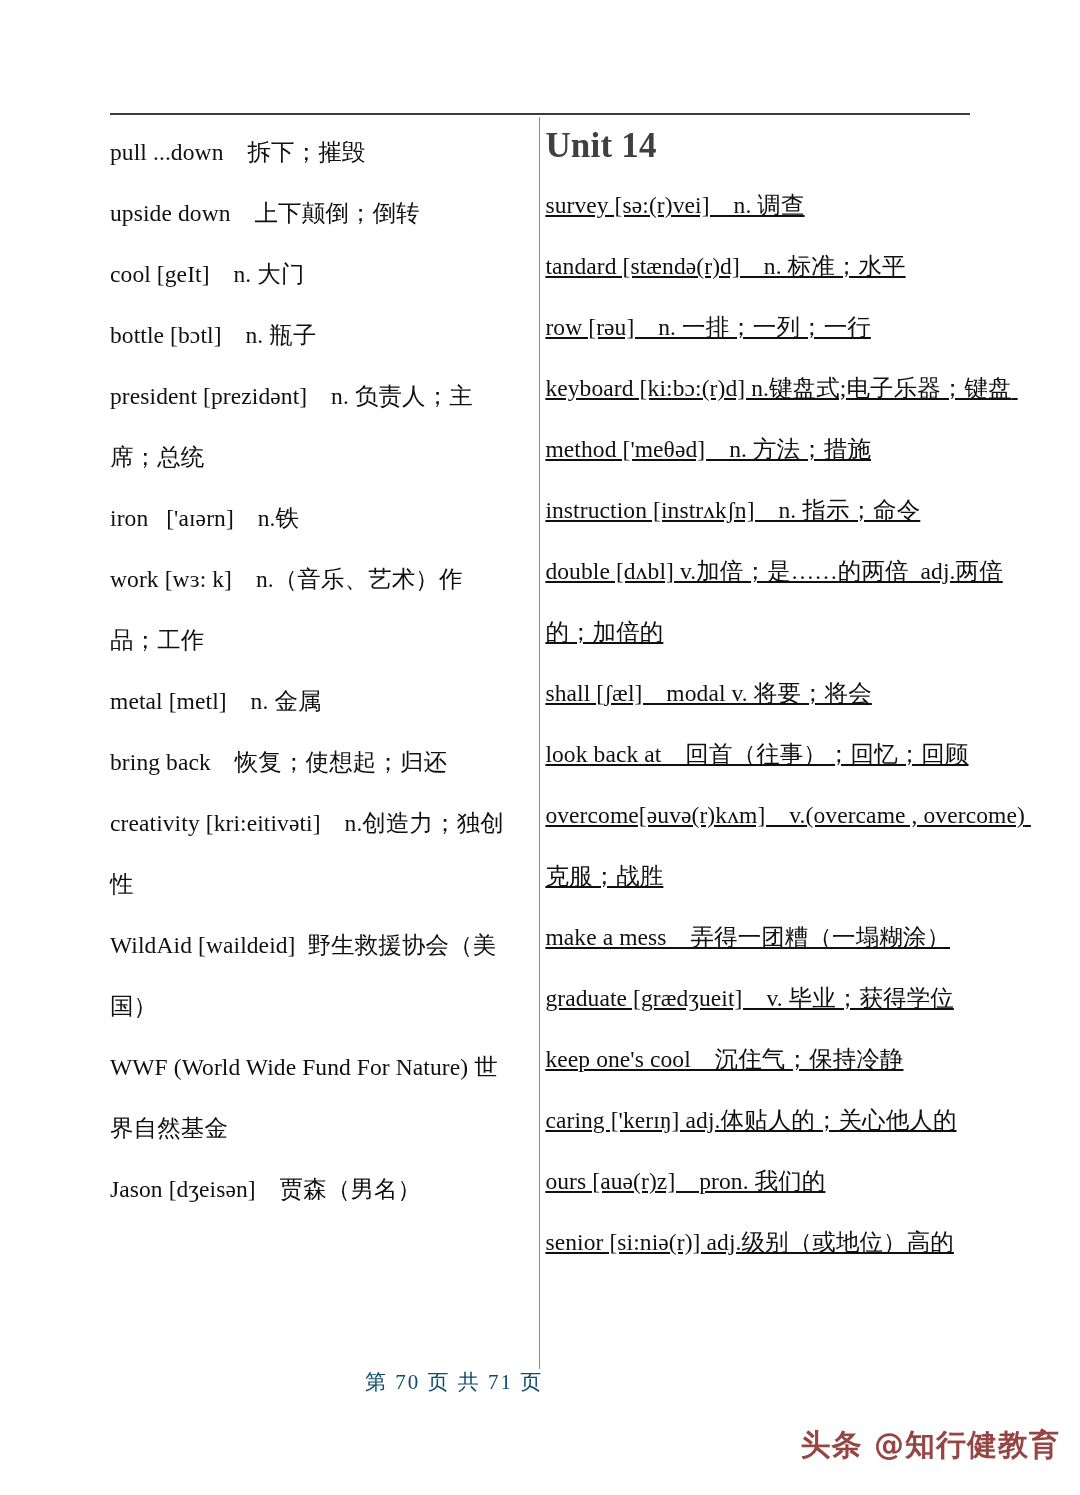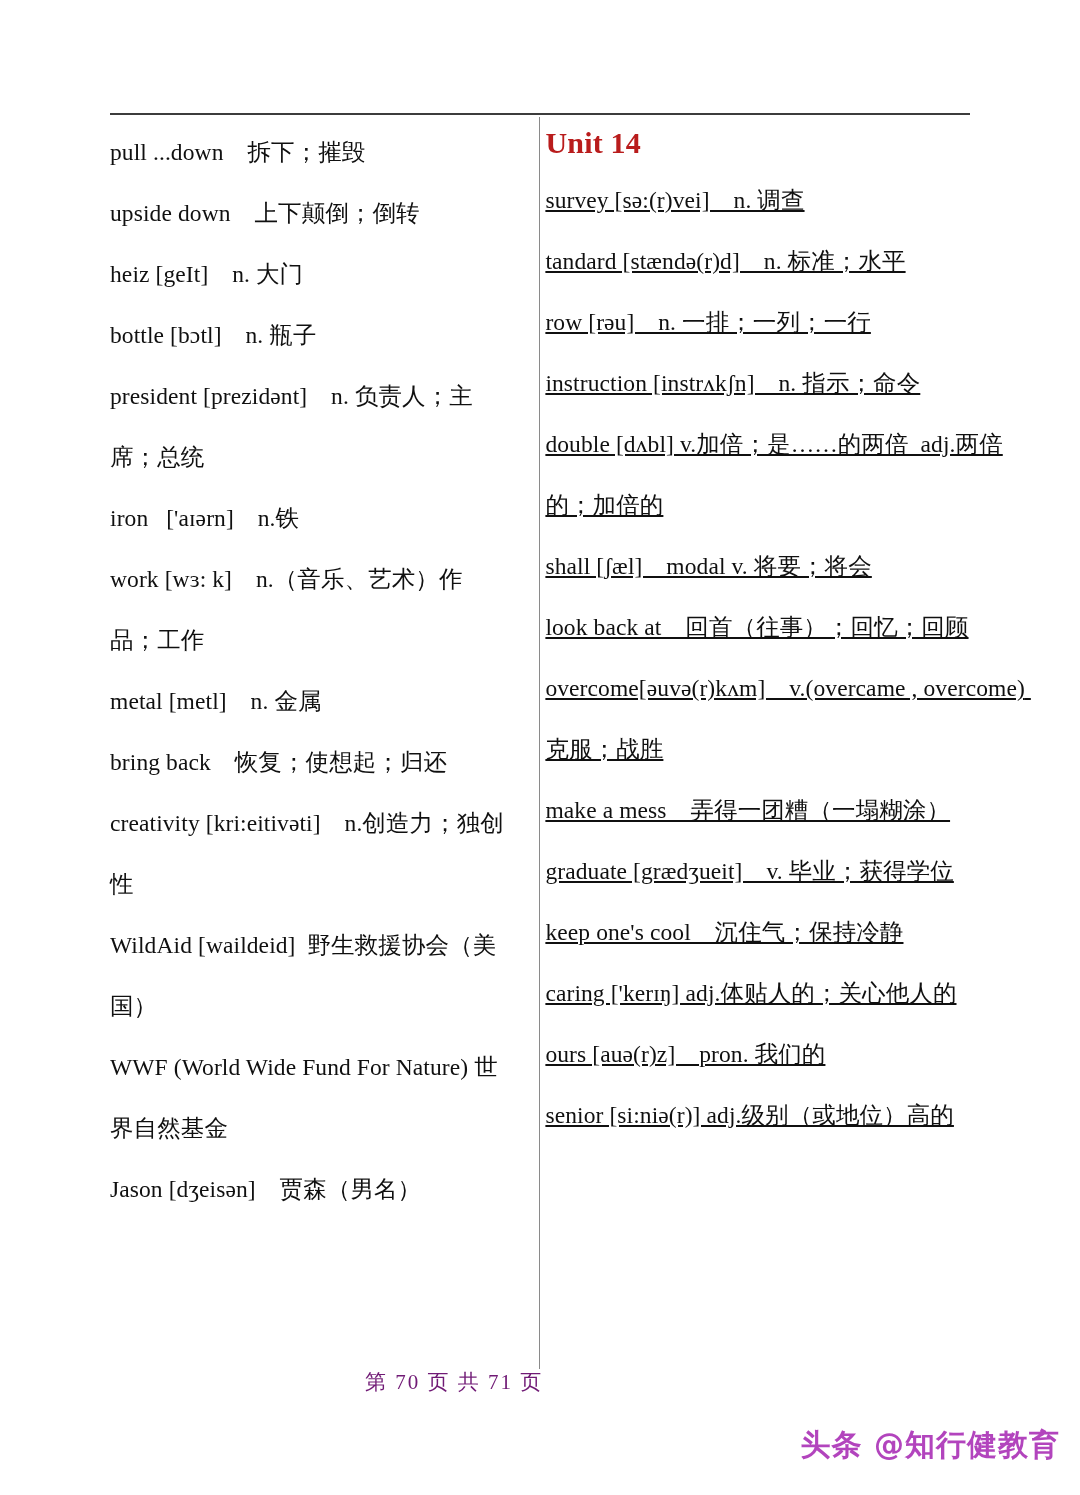--- a/index.html
+++ b/index.html
@@ -53,23 +53,23 @@
     padding-left: 110px;
     padding-right: 18px;
   }
   .col-right {
     width: 541px;
     padding-left: 19px;
     padding-right: 20px;
   }
 
   .unit-heading {
-    font-size: 30px;
+    font-size: 35px;
     font-weight: bold;
-    color: #b91c1c;
+    color: #404040;
     line-height: 1.0;
     margin: 0 0 12px 0;
     padding-top: 6px;
     letter-spacing: 0.2px;
   }
 
   .entry {
     font-size: 23.5px;
     line-height: 61px;
     margin: 0;
@@ -83,71 +83,72 @@
   }
 
   
   .footer {
     position: absolute;
     left: 0;
     top: 1368px;
     width: 908px;
     text-align: center;
     font-size: 21px;
-    color: #701a75;
+    color: #0c4a6e;
     letter-spacing: 2px;
     font-family: "Liberation Serif", "DejaVu Serif", serif;
   }
 
   
   .watermark {
     position: absolute;
     right: 20px;
     top: 1425px;
     font-size: 30px;
     font-weight: bold;
-    color: #a21caf;
+    color: #7f1d1d;
     opacity: 0.82;
     letter-spacing: 1px;
     font-family: "DejaVu Sans", "Liberation Sans", sans-serif;
     white-space: nowrap;
     text-align: center;
   }
 </style>
 </head>
 <body>
 
 <div class="page">
 
   <div class="top-rule"></div>
   <div class="col-divider"></div>
 
   <div class="columns">
 
     <div class="col col-left">
       <p class="entry">pull ...down    拆下；摧毁</p>
       <p class="entry">upside down    上下颠倒；倒转</p>
-      <p class="entry">heiz [geIt]    n. 大门</p>
+      <p class="entry">cool [geIt]    n. 大门</p>
       <p class="entry">bottle [bɔtl]    n. 瓶子</p>
       <p class="entry">president [prezidənt]    n. 负责人；主席；总统</p>
       <p class="entry">iron   ['aɪərn]    n.铁</p>
       <p class="entry">work [wɜ: k]    n.（音乐、艺术）作品；工作</p>
       <p class="entry">metal [metl]    n. 金属</p>
       <p class="entry">bring back    恢复；使想起；归还</p>
       <p class="entry">creativity [kri:eitivəti]    n.创造力；独创性</p>
       <p class="entry">WildAid [waildeid]  野生救援协会（美国）</p>
       <p class="entry">WWF (World Wide Fund For Nature) 世界自然基金</p>
       <p class="entry">Jason [dʒeisən]    贾森（男名）</p>
     </div>
 
     <div class="col col-right">
       <p class="unit-heading">Unit 14</p>
       <p class="entry">survey [sə:(r)vei]    n. 调查</p>
       <p class="entry">tandard [stændə(r)d]    n. 标准；水平</p>
       <p class="entry">row [rəu]    n. 一排；一列；一行</p>
+      <p class="entry">keyboard [ki:bɔ:(r)d] n.键盘式;电子乐器；键盘 method ['meθəd]    n. 方法；措施</p>
       <p class="entry">instruction [instrʌkʃn]    n. 指示；命令</p>
       <p class="entry">double [dʌbl] v.加倍；是……的两倍  adj.两倍的；加倍的</p>
       <p class="entry">shall [ʃæl]    modal v. 将要；将会</p>
       <p class="entry">look back at    回首（往事）；回忆；回顾</p>
       <p class="entry">overcome[əuvə(r)kʌm]    v.(overcame , overcome) 克服；战胜</p>
       <p class="entry">make a mess    弄得一团糟（一塌糊涂）</p>
       <p class="entry">graduate [grædʒueit]    v. 毕业；获得学位</p>
       <p class="entry">keep one's cool    沉住气；保持冷静</p>
       <p class="entry">caring ['kerɪŋ] adj.体贴人的；关心他人的</p>
       <p class="entry">ours [auə(r)z]    pron. 我们的</p>

